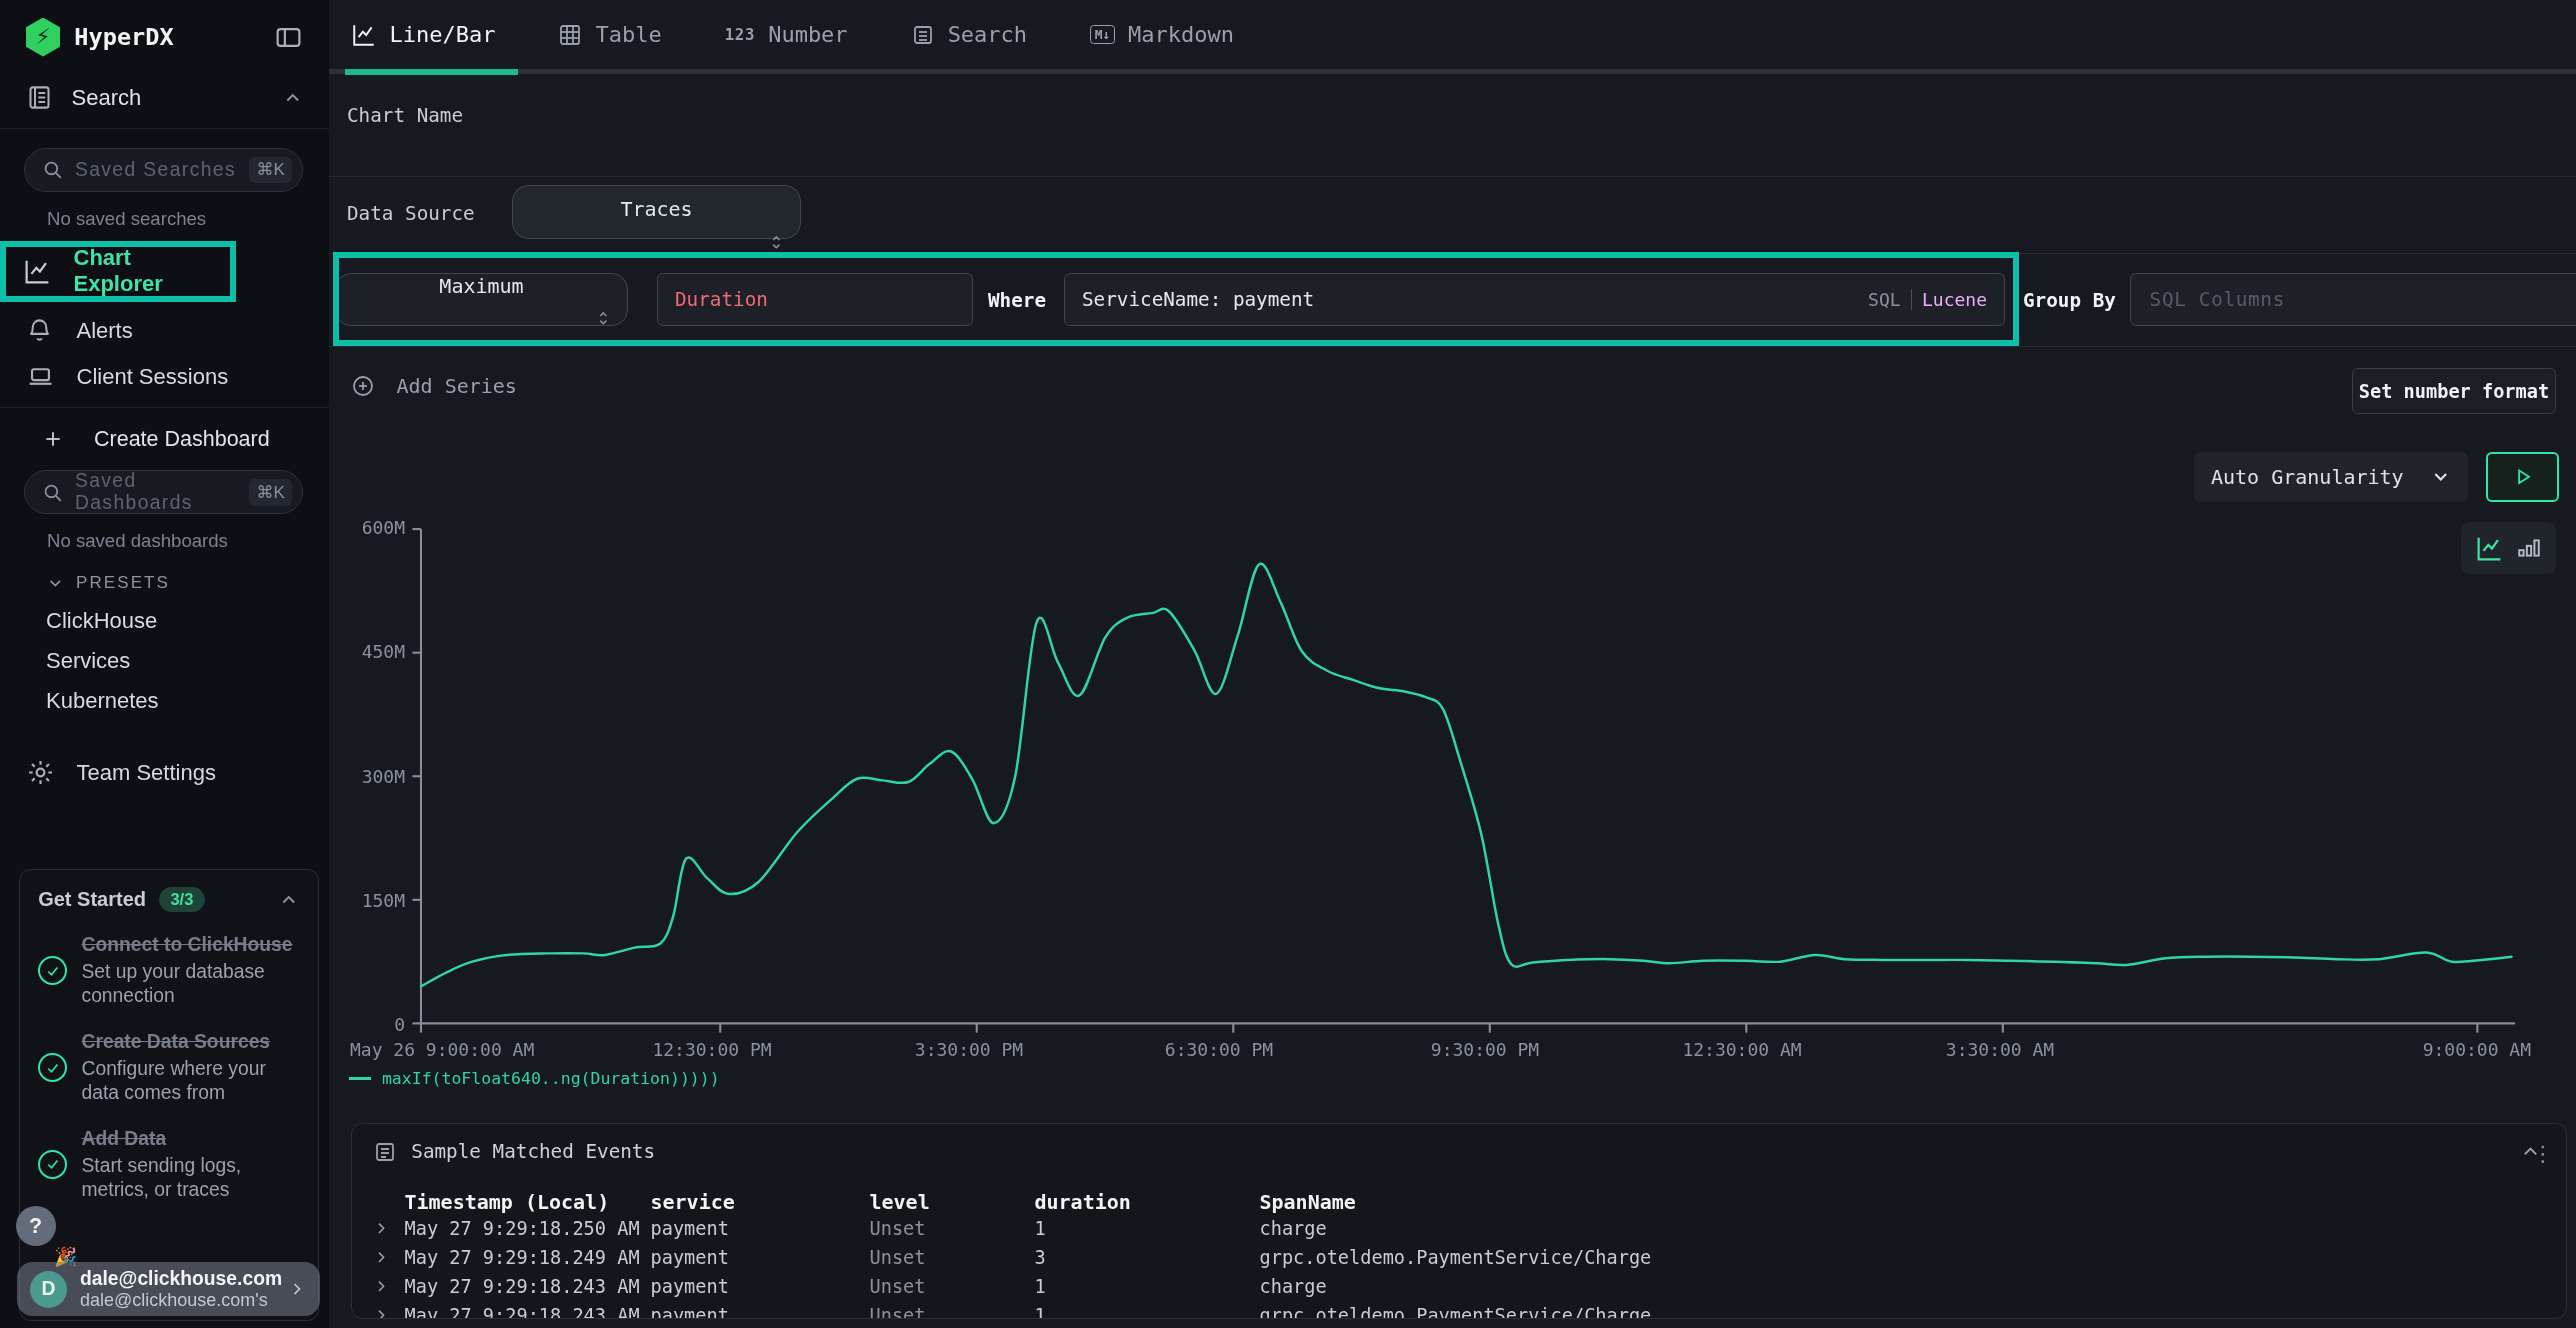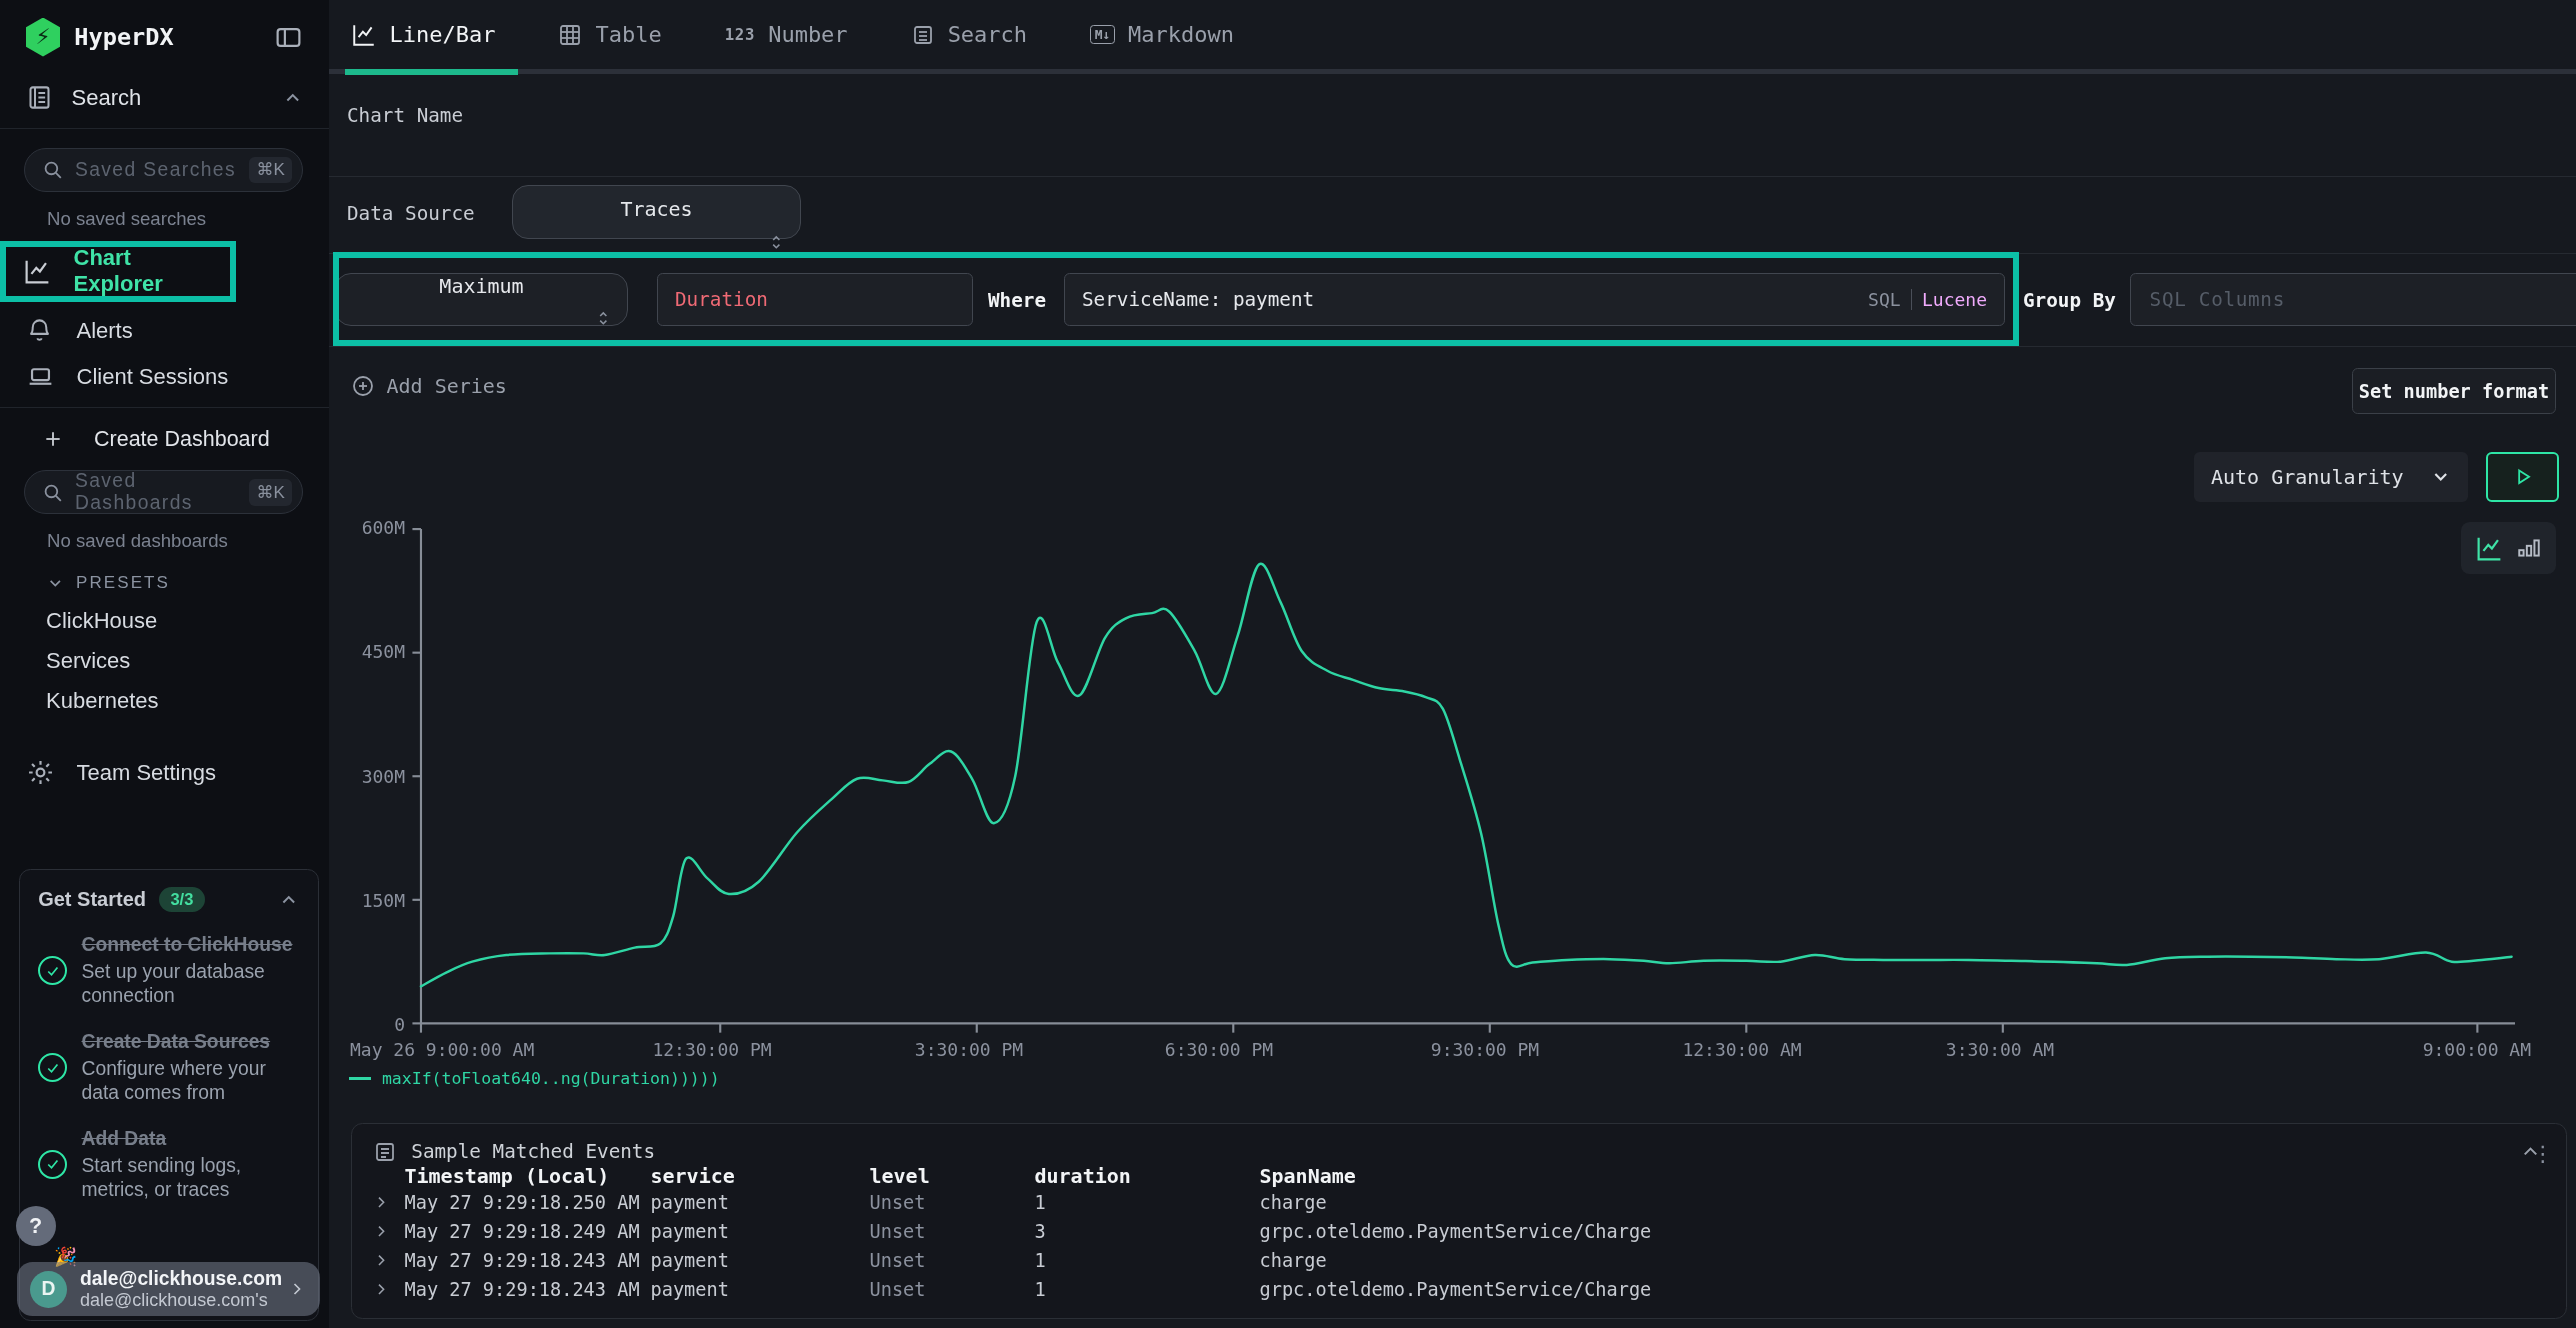--- a/index.html
+++ b/index.html
@@ -86,21 +86,21 @@
     border: 6.4px solid #0cbfa6; z-index: 5; pointer-events: none; }
   .where-box { position: absolute; background: #1d2026; border: 1.4px solid #41464f; border-radius: 5.7px;
     display: flex; align-items: center; padding: 0 17px; font-size: 19.3px; }
   .duration-box { color: #ef6a75; }
   .lang-toggle { margin-left: auto; display: flex; align-items: center; gap: 10px; font-size: 18px; }
   .lang-toggle .sql { color: #8b919e; }
   .lang-toggle .sep { width: 1.4px; height: 21.5px; background: #4a4f59; }
   .lang-toggle .lucene { color: #f0abfc; }
   .bold-lbl { font-weight: bold; color: #f2f4f6; }
 
-  .add-series { position: absolute; left: 21.5px; top: 374px; display: flex; align-items: flex-end; gap: 12px;
+  .add-series { position: absolute; left: 21.5px; top: 374px; display: flex; align-items: flex-end; gap: 22px;
     color: #9aa0ab; font-size: 20px; cursor: pointer; }
   .btn { position: absolute; background: #1b1e24; border: 1.4px solid #3b4048; border-radius: 5.7px;
     color: #f2f4f6; font-weight: bold; font-size: 18.6px; display: flex; align-items: center; justify-content: center; cursor: pointer; }
 
   .date-box { position: absolute; left: 1345px; top: 452px; width: 502px; height: 50px; background: #1e2127;
     border: 1.4px solid #454a54; border-radius: 5.7px; display: flex; align-items: center; gap: 15.7px; padding: 0 18.6px;
     font-size: 19.3px; color: #e6e8ec; cursor: pointer; }
   .gran-box { position: absolute; left: 1865px; top: 452px; width: 274px; height: 50px; background: #20232a;
     border-radius: 5.7px; display: flex; align-items: center; justify-content: space-between; padding: 0 17px;
     font-size: 20px; color: #dfe2e7; cursor: pointer; }
@@ -121,21 +121,21 @@
     color: #2fd6a4; font-size: 16.5px; }
   .legend-dash { width: 21.5px; height: 2.9px; background: #2fd6a4; }
 
   .events-card { position: absolute; left: 21.5px; right: 8.6px; top: 1123px; bottom: 8.6px;
     border: 1.4px solid #2b2f36; border-radius: 11.4px; background: #14161c; overflow: hidden; }
   .ev-head { display: flex; align-items: center; gap: 14.3px; padding: 15.7px 24px 0 21.5px; color: #cfd3d9; }
   .ev-title { font-size: 19.3px; }
   .ev-head .chev { margin-left: auto; color: #9aa0ab; }
   .ev-grid { display: grid; grid-template-columns: 33px 246px 219px 165px 225px 1fr; align-items: center;
     padding: 0 40px 0 20px; }
-  .ev-headrow { font-weight: bold; font-size: 20px; color: #f2f4f6; position: relative; }
+  .ev-headrow { margin-top: 26px; font-weight: bold; font-size: 20px; color: #f2f4f6; position: relative; }
   .col-handle { position: relative; }
   .col-handle::before { content: "⋮"; position: absolute; left: -17px; top: 0; color: #555b66; font-size: 18.6px; font-weight: normal; }
   .ev-kebab { position: absolute; right: 13px; top: 17px; color: #8a919e; font-size: 21.5px; }
   .ev-row { height: 29px; font-size: 18.6px; color: #c8ccd3; }
   .ev-row .chev-r { color: #9aa0ab; display: flex; }
   .ev-row .dim { color: #8b919e; }
   .cell { white-space: nowrap; overflow: hidden; }
   svg.ic { display: block; }
 </style>
 </head>

